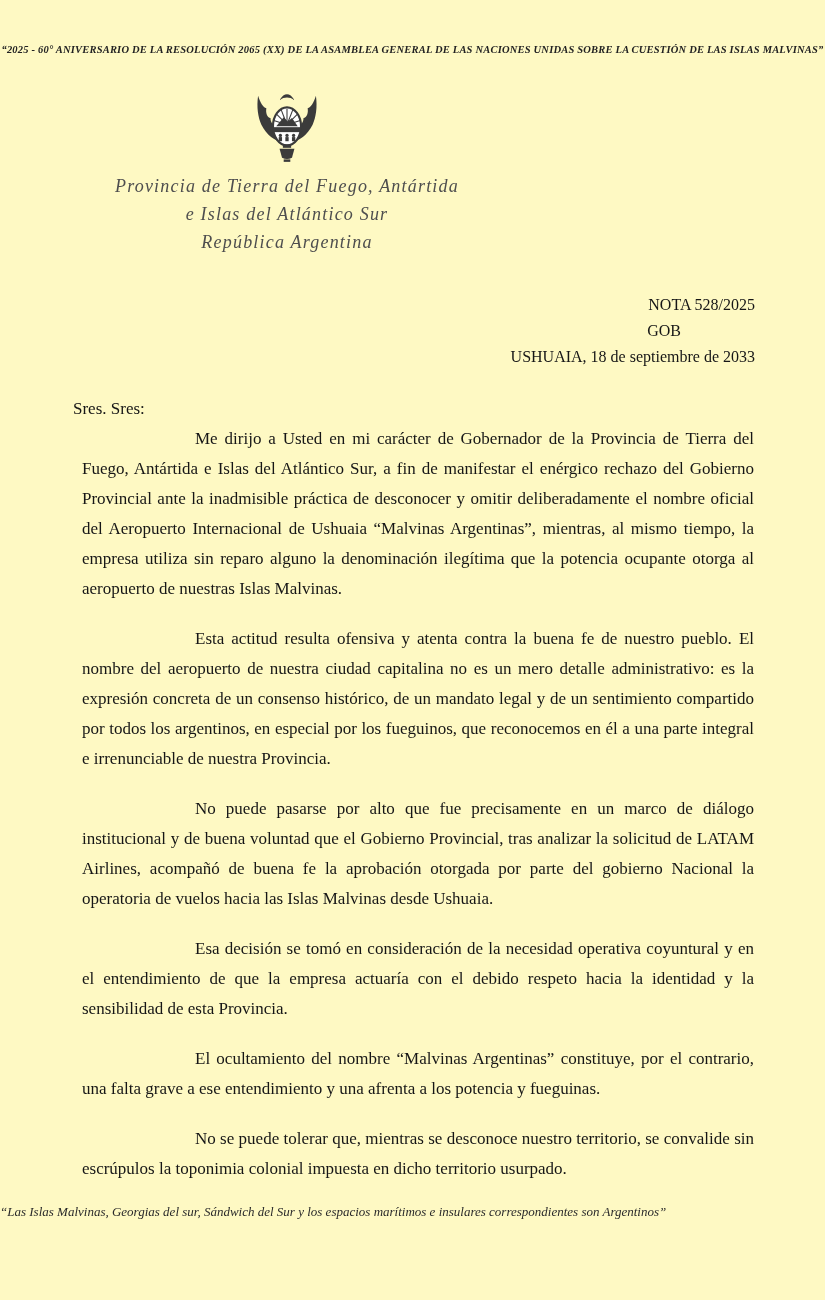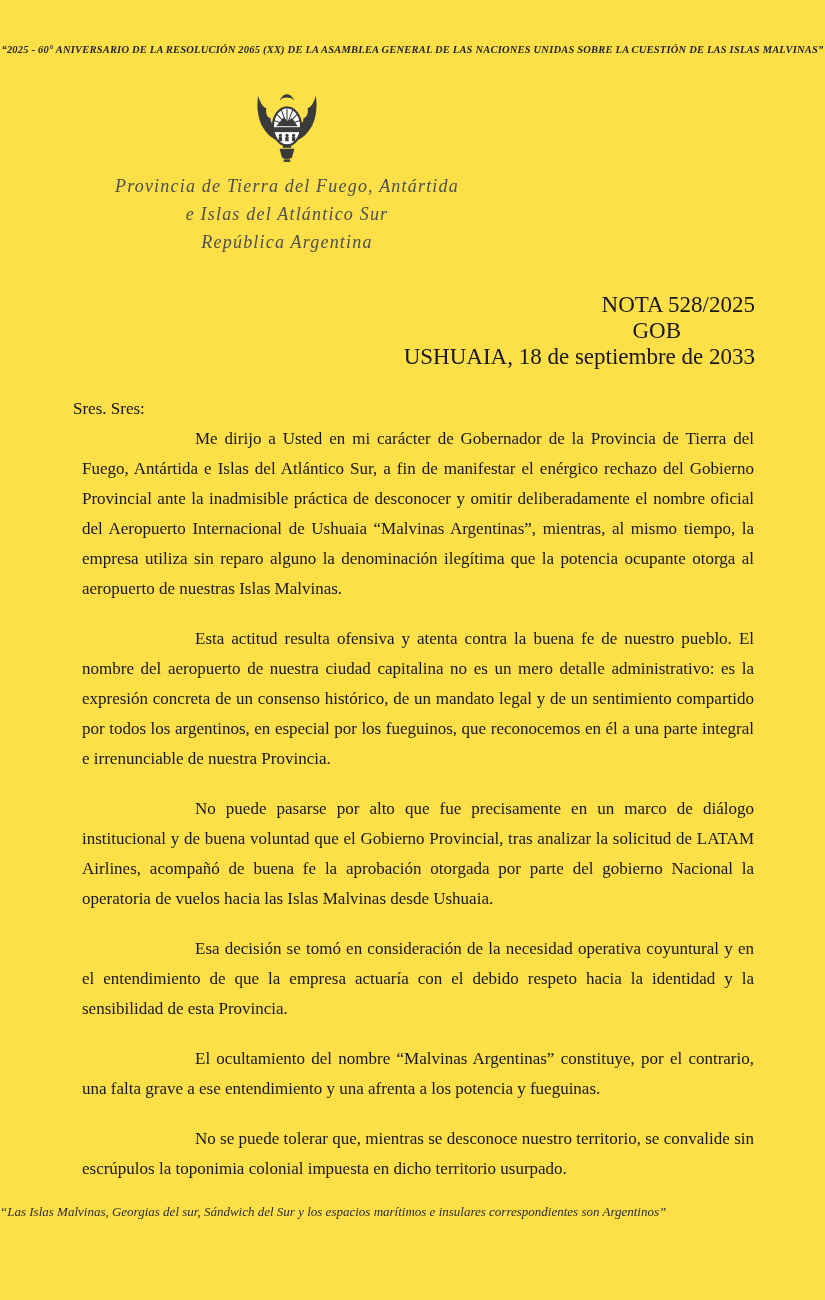--- a/index.html
+++ b/index.html
@@ -4,21 +4,21 @@
 <style>
   html, body {
     margin: 0;
     padding: 0;
     background: #ffffff;
   }
   .page {
     position: relative;
     width: 825px;
     height: 1300px;
-    background: #fde047;
+    background: #fef9c3;
     font-family: "Liberation Serif", serif;
     color: #1b1b1b;
     overflow: hidden;
   }
   
   .top-legend {
     position: absolute;
     top: 44px;
     left: 0;
     right: 0;
@@ -50,21 +50,21 @@
     font-size: 18px;
     letter-spacing: 1.2px;
     line-height: 28px;
   }
   
   .ref-block {
     position: absolute;
     top: 292px;
     right: 70px;
     text-align: right;
-    font-size: 23px;
+    font-size: 16px;
     line-height: 26px;
     color: #161616;
   }
   .ref-gob {
     padding-right: 74px;
   }
   
   .letter-body {
     position: absolute;
     top: 394px;

